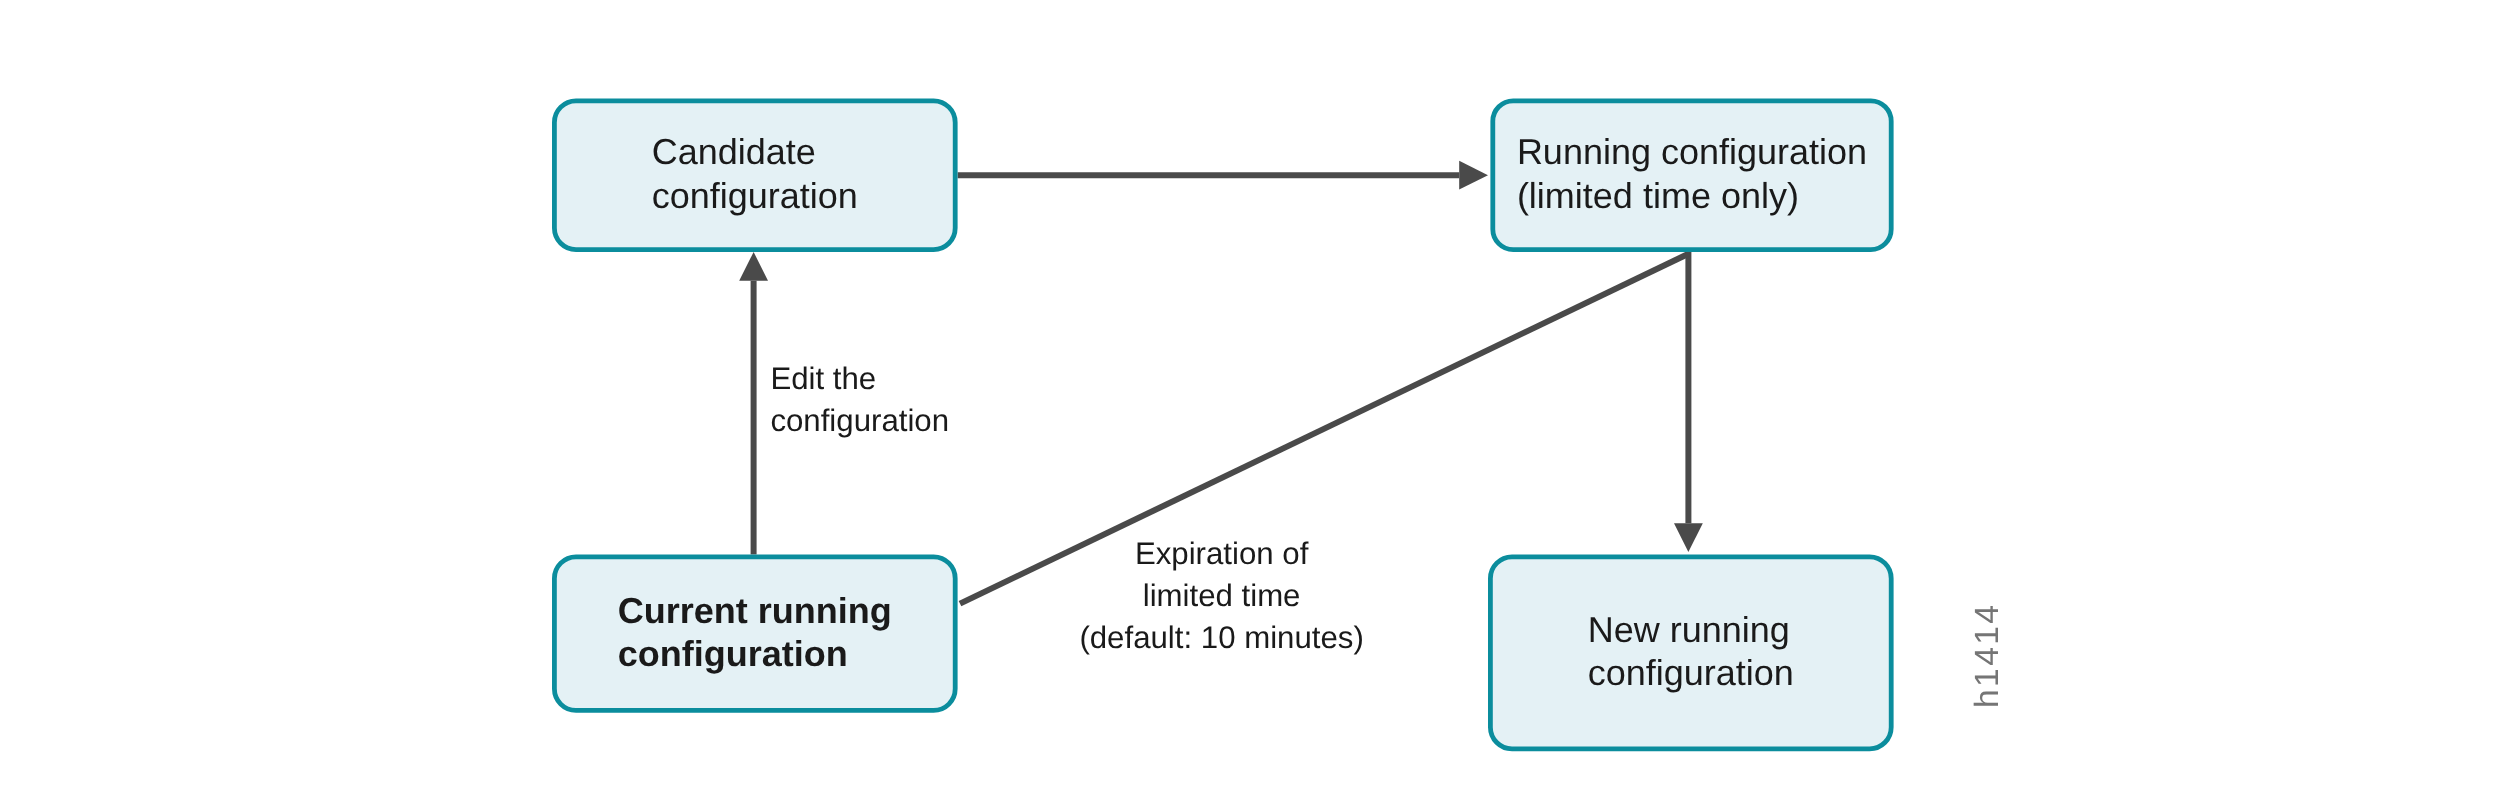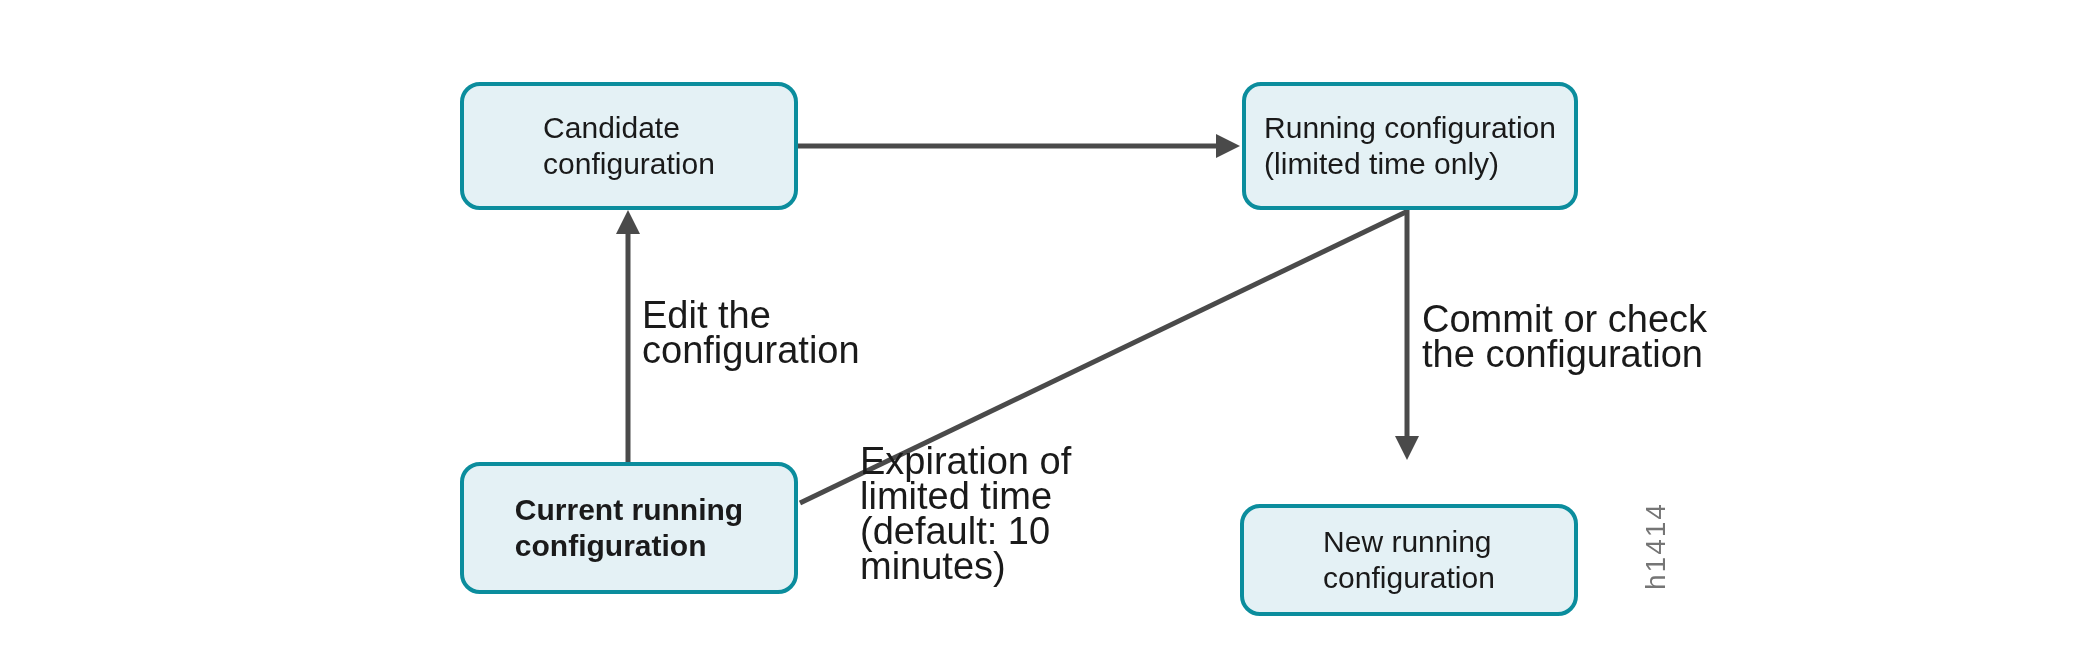--- a/index.html
+++ b/index.html
@@ -46,31 +46,31 @@
     justify-content: center;
     text-align: left;
     font-size: 30px;
     line-height: 36px;
     color: var(--text-color);
     white-space: pre-line;
   }
   .node-candidate       { left: 460px;  top: 82px;  width: 338px; height: 128px; }
   .node-running-limited { left: 1242px; top: 82px;  width: 336px; height: 128px; border-radius: 19px; }
   .node-current-running { left: 460px;  top: 462px; width: 338px; height: 132px; font-weight: bold; }
-  .node-new-running     { left: 1240px; top: 462px; width: 338px; height: 112px; margin-top: 42px; }
+  .node-new-running     { left: 1240px; top: 462px; width: 338px; height: 164px; }
   .edge-label {
     position: absolute;
-    font-size: 38px;
+    font-size: 26px;
     line-height: 35px;
     color: var(--text-color);
     white-space: pre-line;
   }
   .label-edit       { left: 642px;  top: 298px;  text-align: left; }
   .label-commit     { left: 1422px; top: 302px;  text-align: left; }
-  .label-expiration { left: 860px;  top: 444px;  width: 316px; text-align: left; }
+  .label-expiration { left: 860px;  top: 444px;  width: 316px; text-align: center; }
   .figure-id {
     position: absolute;
     left: 1640px;
     top: 590px;
     font-size: 28px;
     letter-spacing: 2px;
     color: var(--figure-id-color);
     transform-origin: 0 0;
     transform: rotate(-90deg);
     white-space: nowrap;
@@ -103,22 +103,20 @@
 
   <div class="node node-current-running">Current running
 configuration</div>
 
   <div class="node node-new-running">New running
 configuration</div>
 
   <div class="edge-label label-edit">Edit the
 configuration</div>
 
-  <div class="edge-label label-commit">Commit or check
-the configuration</div>
 
   <div class="edge-label label-expiration">Expiration of
 limited time
 (default: 10 minutes)</div>
 
   <div class="figure-id">h1414</div>
 
 </div>
 
 </body></html>

